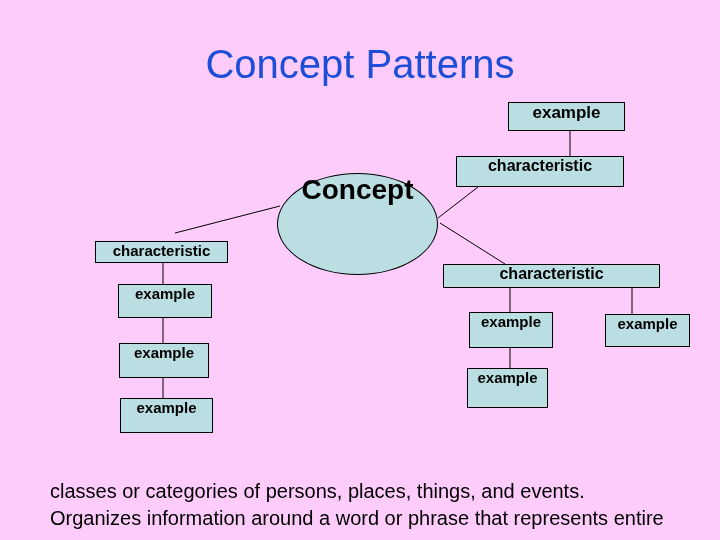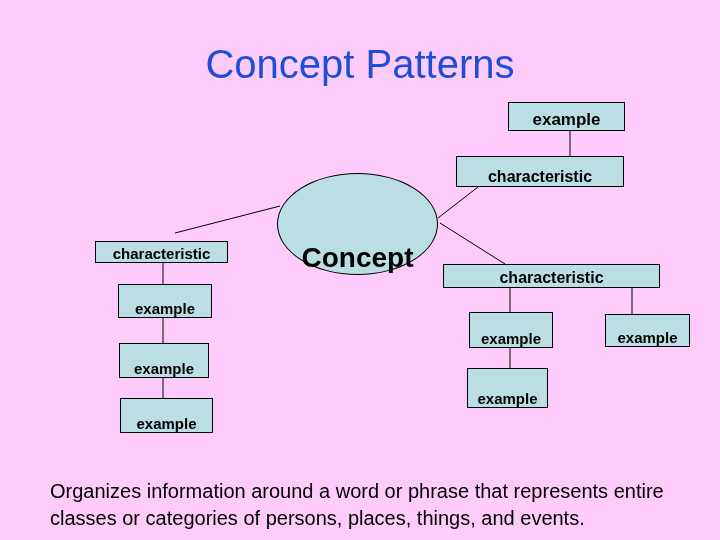--- a/index.html
+++ b/index.html
@@ -39,21 +39,21 @@
   svg.connectors line {
     stroke: #000;
     stroke-width: 1;
   }
   .node {
     position: absolute;
     box-sizing: border-box;
     background: #badee2;
     border: 1px solid #000;
     display: flex;
-    align-items: flex-end;
+    align-items: flex-start;
     justify-content: center;
     font-weight: bold;
     color: #000;
     white-space: nowrap;
   }
   .n-ellipse       { left: 277px; top: 173px; width: 161px; height: 102px; border-radius: 50%; font-size: 28px; }
   .n-top-example   { left: 508px; top: 102px; width: 117px; height: 29px;  font-size: 17px; }
   .n-top-char      { left: 456px; top: 156px; width: 168px; height: 31px;  font-size: 16px; }
   .n-left-char     { left: 95px;  top: 241px; width: 133px; height: 22px;  font-size: 15px; }
   .n-left-ex1      { left: 118px; top: 284px; width: 94px;  height: 34px;  font-size: 15px; }
@@ -132,17 +132,17 @@
 
   <div class="node n-right-ex2">
     <span>example</span>
   </div>
 
   <div class="node n-right-ex3">
     <span>example</span>
   </div>
 
   <div class="footer">
+    <div>classes or categories of persons, places, things, and events.</div>
     <div>Organizes information around a word or phrase that represents entire</div>
-    <div>classes or categories of persons, places, things, and events.</div>
   </div>
 
 </div>
 
 </body></html>

